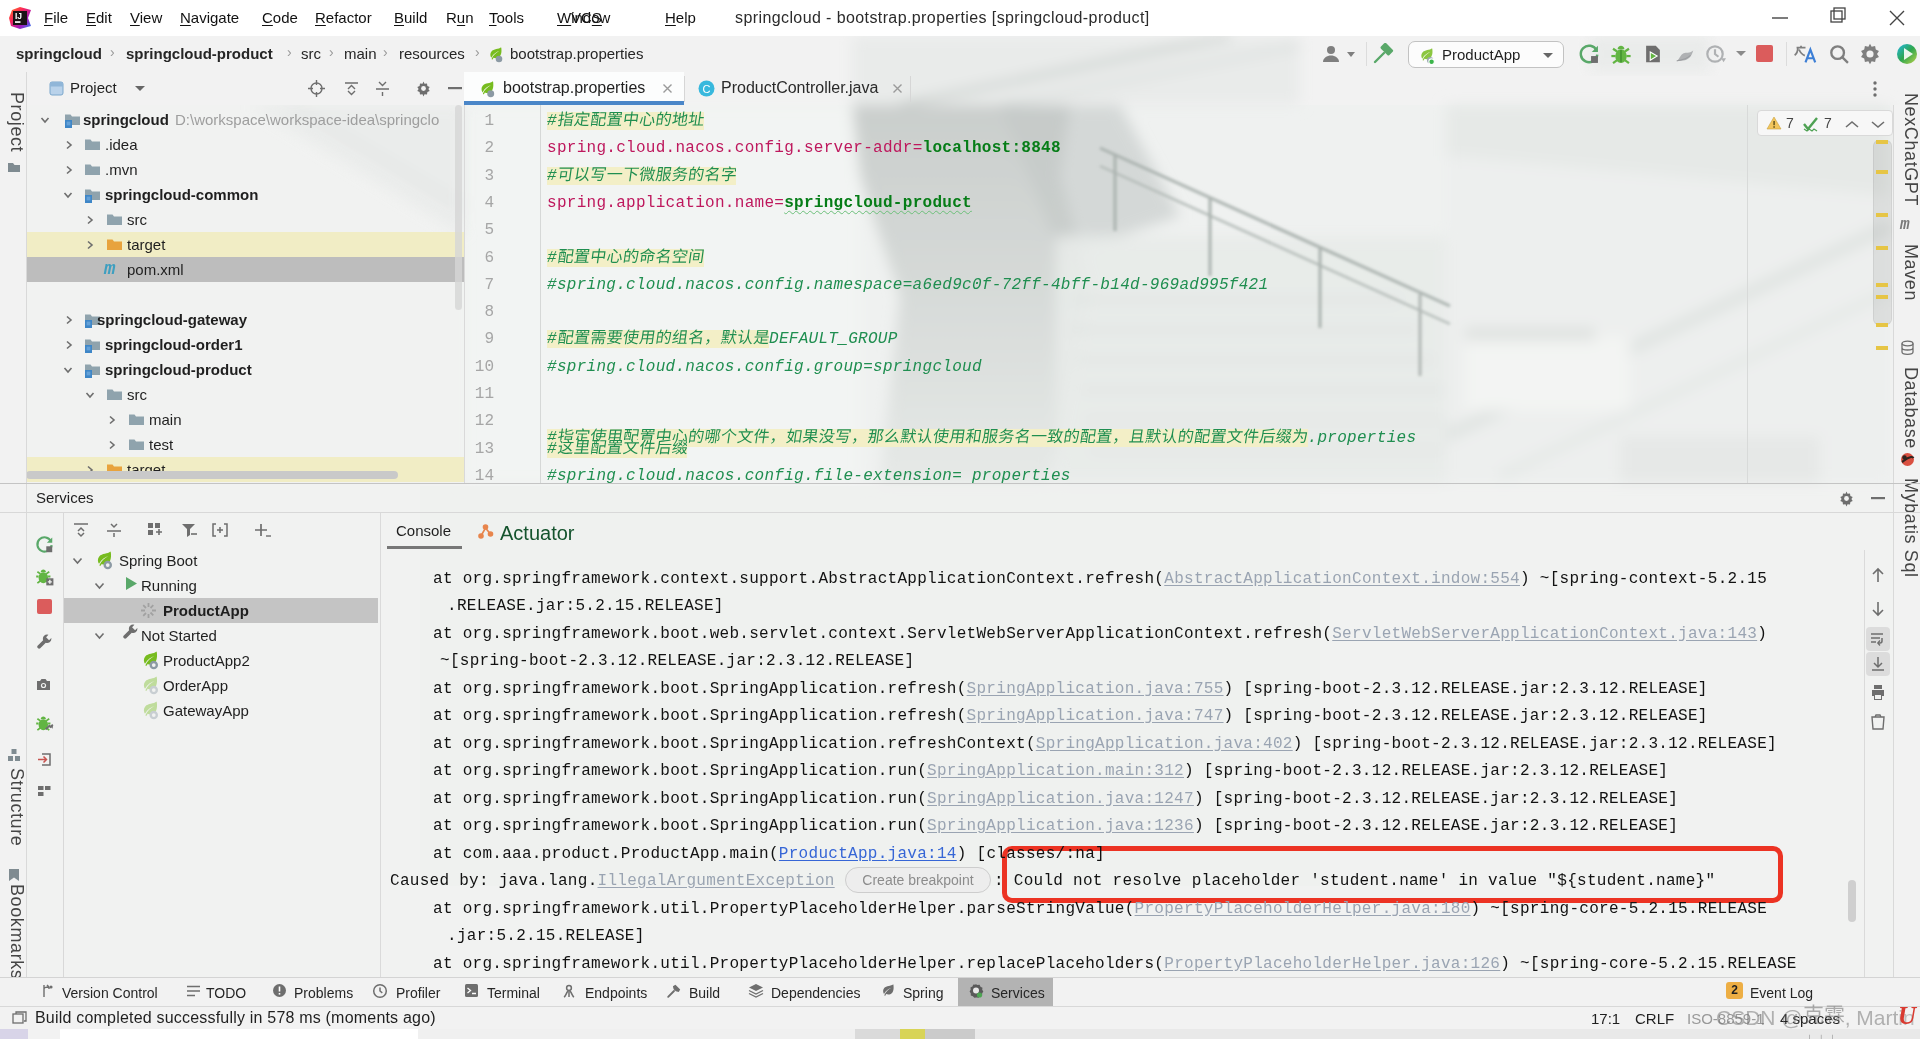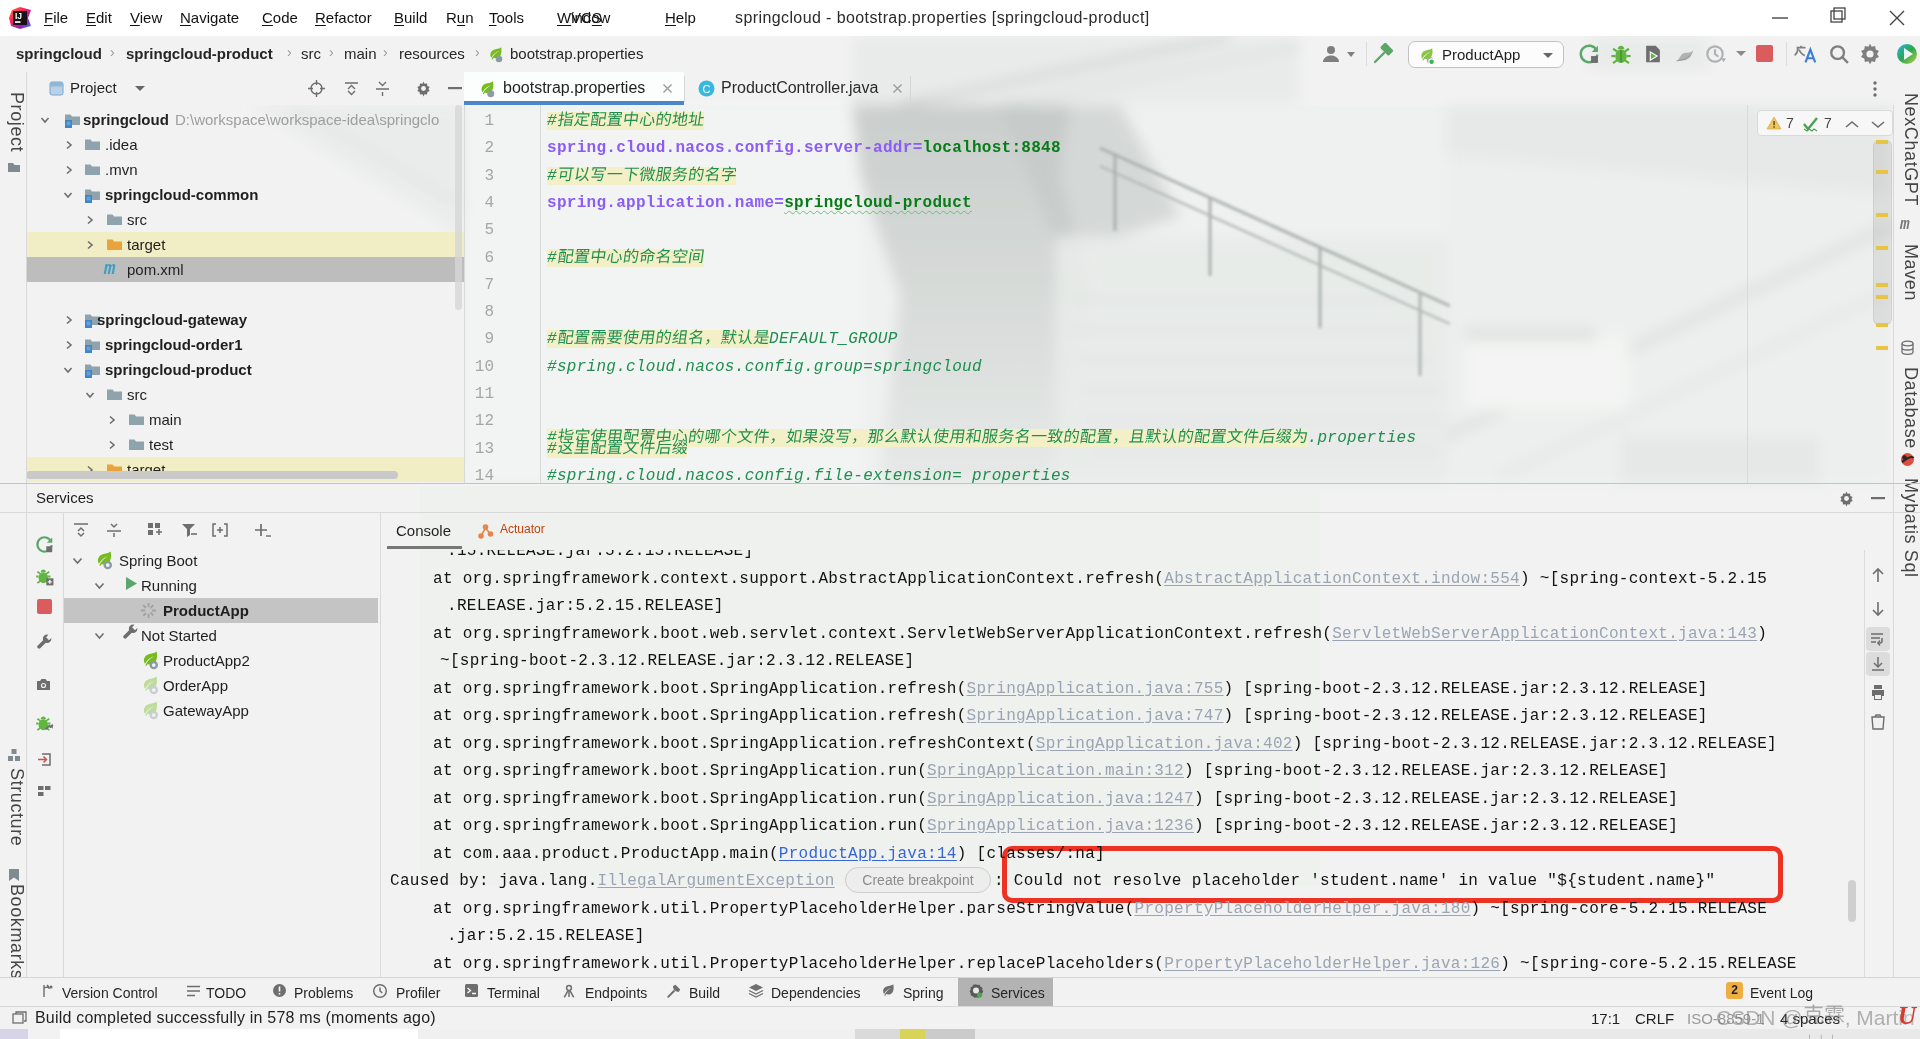--- a/index.html
+++ b/index.html
@@ -23,21 +23,21 @@
 #projhead{position:absolute;left:27px;top:72px;width:437px;height:33px;background:#f2f2f2}
 .trow{position:absolute;left:0;width:437px;height:25px;line-height:25px;font-size:15px;white-space:nowrap}
 .trow b{font-weight:bold}
 .ticon{position:absolute;top:4px}
 #editor{left:464px;top:105px;width:1426px;height:378px;overflow:hidden}
 #tabrow{left:464px;top:72px;width:1426px;height:33px}
 .ecl{position:absolute;height:27px;line-height:27px;font-size:16px;letter-spacing:.28px;font-family:"Liberation Mono",monospace;white-space:pre}
 .lnum{position:absolute;width:30px;text-align:right;color:#a6a6a6;font-size:16px;font-family:"Liberation Mono",monospace;height:27px;line-height:27px}
 .cmt{color:#1f8e50;font-style:italic}
 .hl{background:#f3efc7}
-.pkey{color:#8b5cf6;font-weight:bold}
+.pkey{color:#be185d;font-weight:normal}
 .pval{color:#067d17;font-weight:bold}
 .sq{text-decoration:underline wavy #6cbf7a;text-decoration-thickness:1px;text-underline-offset:3px}
 #stripeR{left:1893px;top:105px;width:27px;height:872px;background:#f2f2f2;border-left:1px solid #d9d9d9}
 
 #svc{left:0;top:483px;width:1920px;height:494px;border-top:1px solid #c4c4c4}
 .srow{position:absolute;height:25px;line-height:25px;font-size:15px;white-space:nowrap}
 .conline{position:absolute;left:381px;height:27.5px;line-height:27.5px;font-size:16px;font-family:"Liberation Mono",monospace;letter-spacing:.28px;white-space:pre;color:#121212}
 .clink{color:#9aa4b2;text-decoration:underline;text-underline-offset:2px}
 .blink{color:#3666d6;text-decoration:underline;text-underline-offset:2px}
 
@@ -569,20 +569,21 @@
             <use href="#u7f6e" x="1020"></use>
             <use href="#u4e2d" x="2040"></use>
             <use href="#u5fc3" x="3060"></use>
             <use href="#u7684" x="4080"></use>
             <use href="#u547d" x="5100"></use>
             <use href="#u540d" x="6120"></use>
             <use href="#u7a7a" x="7140"></use>
             <use href="#u95f4" x="8160"></use>
           </g>
         </svg></span></div>
+  <div class="ecl" style="left:83px;top:166.8px"><span class="cmt">#spring.cloud.nacos.config.namespace=a6ed9c0f-72ff-4bff-b14d-969ad995f421</span></div>
   <div class="ecl" style="left:83px;top:221.4px"><span class="hl cmt">#<svg class="k" style="vertical-align:-6.0px" width="212.2" height="20.0" viewBox="0 0 13260 1250" fill="#1f8e50">
           <g transform="translate(0,870) skewX(-8.0)">
             <use href="#u914d" x="0"></use>
             <use href="#u7f6e" x="1020"></use>
             <use href="#u9700" x="2040"></use>
             <use href="#u8981" x="3060"></use>
             <use href="#u4f7f" x="4080"></use>
             <use href="#u7528" x="5100"></use>
             <use href="#u7684" x="6120"></use>
             <use href="#u7ec4" x="7140"></use>
@@ -832,25 +833,24 @@
 <span class="srow" style="left:163px;top:698px">GatewayApp</span>
 
 <span class="ab" style="left:396px;top:522px;font-size:15px;color:#1f1f1f">Console</span>
 <div class="ab" style="left:387px;top:546px;width:75px;height:3px;background:#777"></div>
 <svg class="ab" style="left:477px;top:523px" width="17" height="17" fill="none" stroke="#e8854c" stroke-width="1.6">
     <circle cx="4" cy="13" r="2" fill="#e8854c"></circle>
     <circle cx="8.5" cy="4" r="2" fill="#e8854c"></circle>
     <circle cx="13.5" cy="11" r="2" fill="#e8854c"></circle>
     <path d="M4.5 12L8.5 5l4.5 5.5"></path>
   </svg>
-<span class="ab" style="left:500px;top:522px;font-size:12px;color:#c2410c">Actuator</span>
+<span class="ab" style="left:500px;top:522px;font-size:20px;color:#14532d">Actuator</span>
 
 <div class="ab" style="left:1002px;top:846px;width:781px;height:57px;border:5px solid #ec3323;border-radius:10px"></div>
 <div class="ab" style="left:381px;top:550px;width:1483px;height:427px;overflow:hidden">
-<div class="conline" style="left:66px;top:-12px">.15.RELEASE.jar:5.2.15.RELEASE]</div>
 <div class="conline" style="left:52px;top:15.5px">at org.springframework.context.support.AbstractApplicationContext.refresh(<span class="clink">AbstractApplicationContext.indow:554</span>) ~[spring-context-5.2.15</div>
 <div class="conline" style="left:66px;top:43px">.RELEASE.jar:5.2.15.RELEASE]</div>
 <div class="conline" style="left:52px;top:70.5px">at org.springframework.boot.web.servlet.context.ServletWebServerApplicationContext.refresh(<span class="clink">ServletWebServerApplicationContext.java:143</span>)</div>
 <div class="conline" style="left:59px;top:98px">~[spring-boot-2.3.12.RELEASE.jar:2.3.12.RELEASE]</div>
 <div class="conline" style="left:52px;top:125.5px">at org.springframework.boot.SpringApplication.refresh(<span class="clink">SpringApplication.java:755</span>) [spring-boot-2.3.12.RELEASE.jar:2.3.12.RELEASE]</div>
 <div class="conline" style="left:52px;top:153px">at org.springframework.boot.SpringApplication.refresh(<span class="clink">SpringApplication.java:747</span>) [spring-boot-2.3.12.RELEASE.jar:2.3.12.RELEASE]</div>
 <div class="conline" style="left:52px;top:180.5px">at org.springframework.boot.SpringApplication.refreshContext(<span class="clink">SpringApplication.java:402</span>) [spring-boot-2.3.12.RELEASE.jar:2.3.12.RELEASE]</div>
 <div class="conline" style="left:52px;top:208px">at org.springframework.boot.SpringApplication.run(<span class="clink">SpringApplication.main:312</span>) [spring-boot-2.3.12.RELEASE.jar:2.3.12.RELEASE]</div>
 <div class="conline" style="left:52px;top:235.5px">at org.springframework.boot.SpringApplication.run(<span class="clink">SpringApplication.java:1247</span>) [spring-boot-2.3.12.RELEASE.jar:2.3.12.RELEASE]</div>
 <div class="conline" style="left:52px;top:263px">at org.springframework.boot.SpringApplication.run(<span class="clink">SpringApplication.java:1236</span>) [spring-boot-2.3.12.RELEASE.jar:2.3.12.RELEASE]</div>

